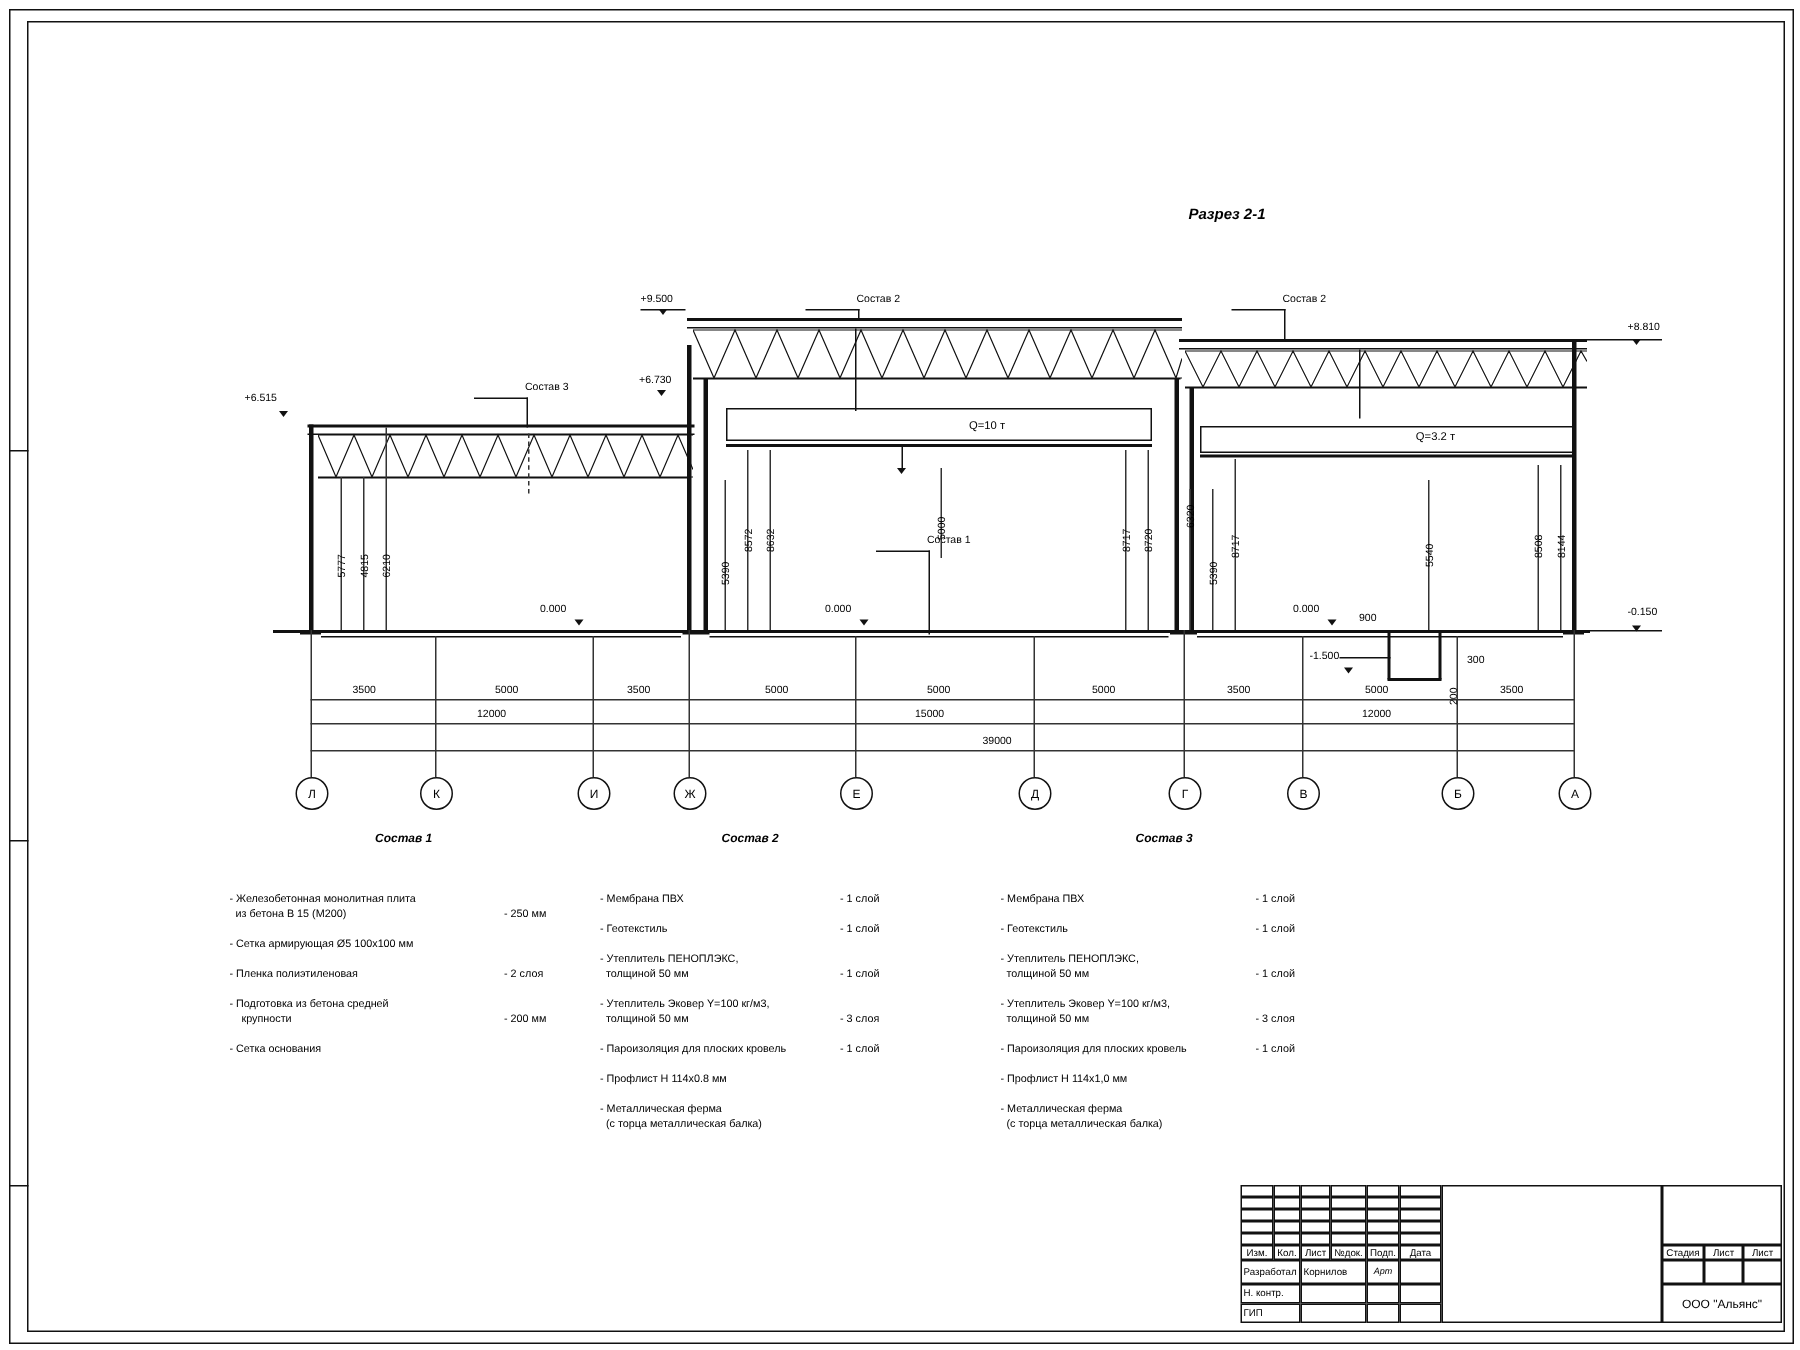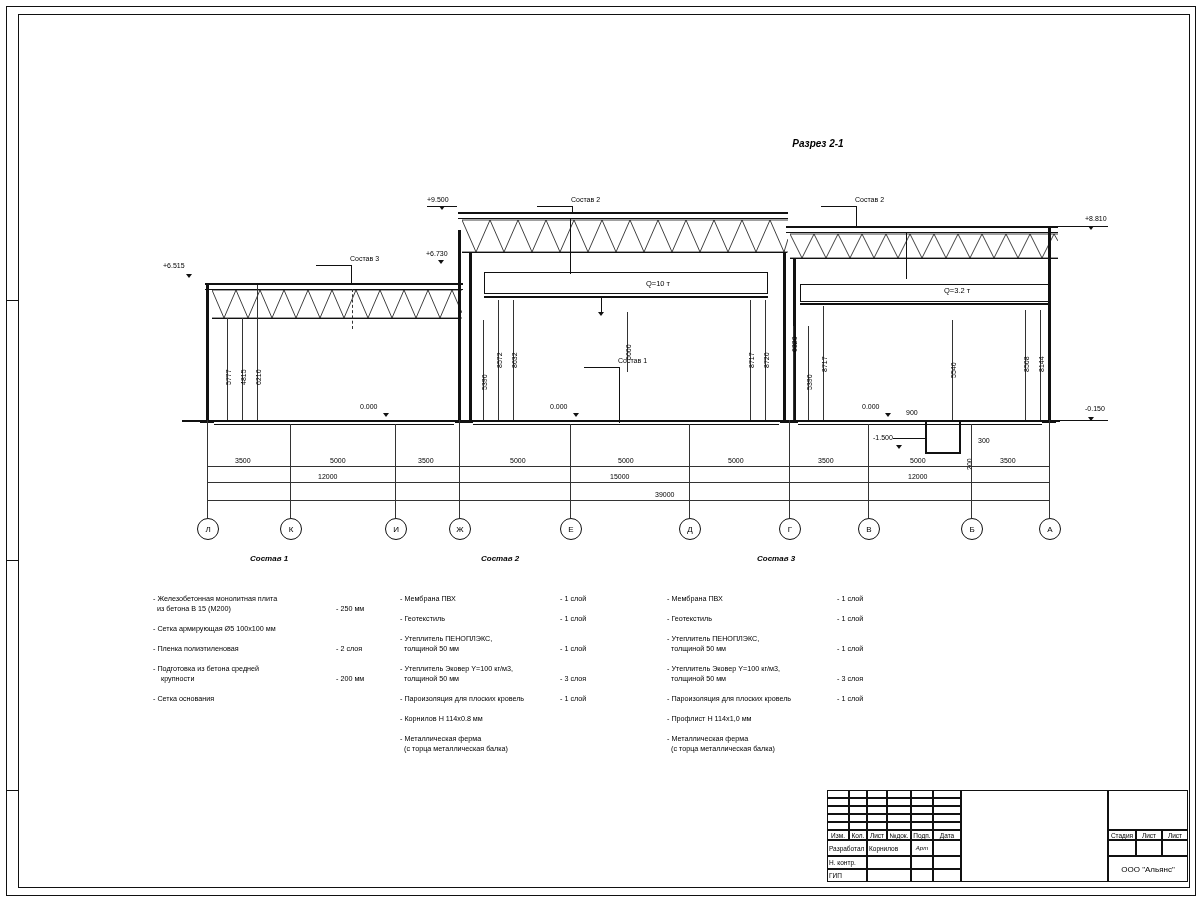--- a/index.html
+++ b/index.html
@@ -346,21 +346,21 @@
     <div class="row">
         <span class="r" style="left:4px;">толщиной 50 мм</span>
       </div>
     <div class="row"></div>
     <div class="row">
         <span class="r" style="left:0;">- Пароизоляция для плоских кровель</span>
         <span class="r" style="left:160px;">- 1 слой</span>
       </div>
     <div class="row"></div>
     <div class="row">
-        <span class="r" style="left:0;">- Корнилов Н 114х0.8 мм</span>
+        <span class="r" style="left:0;">- Профлист Н 114х0.8 мм</span>
       </div>
     <div class="row"></div>
     <div class="row">
         <span class="r" style="left:0;">- Металлическая ферма</span>
       </div>
     <div class="row">
         <span class="r" style="left:4px;">(с торца металлическая балка)</span>
       </div>
   </div>
 

